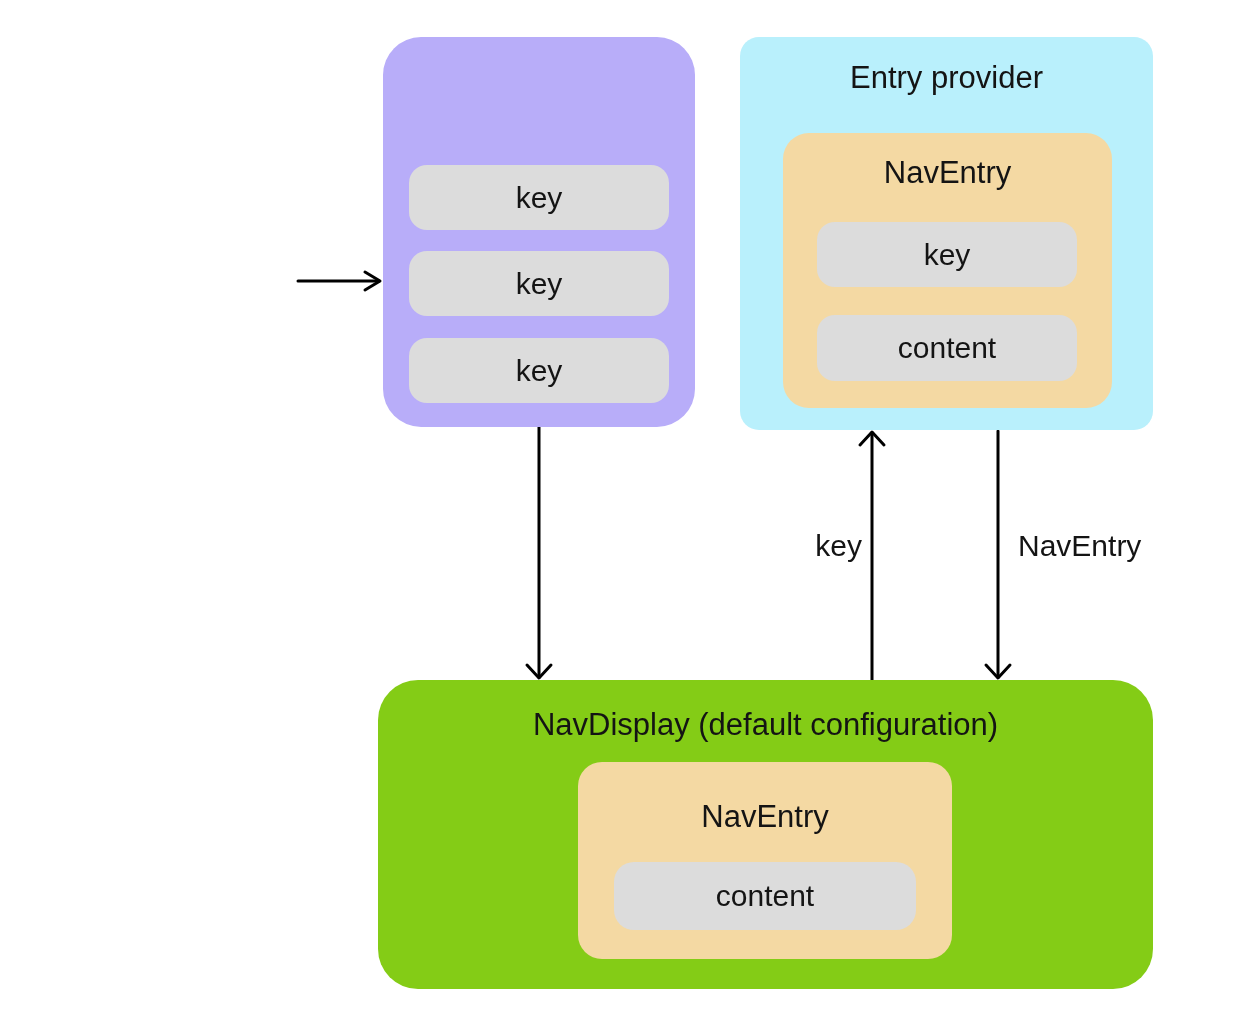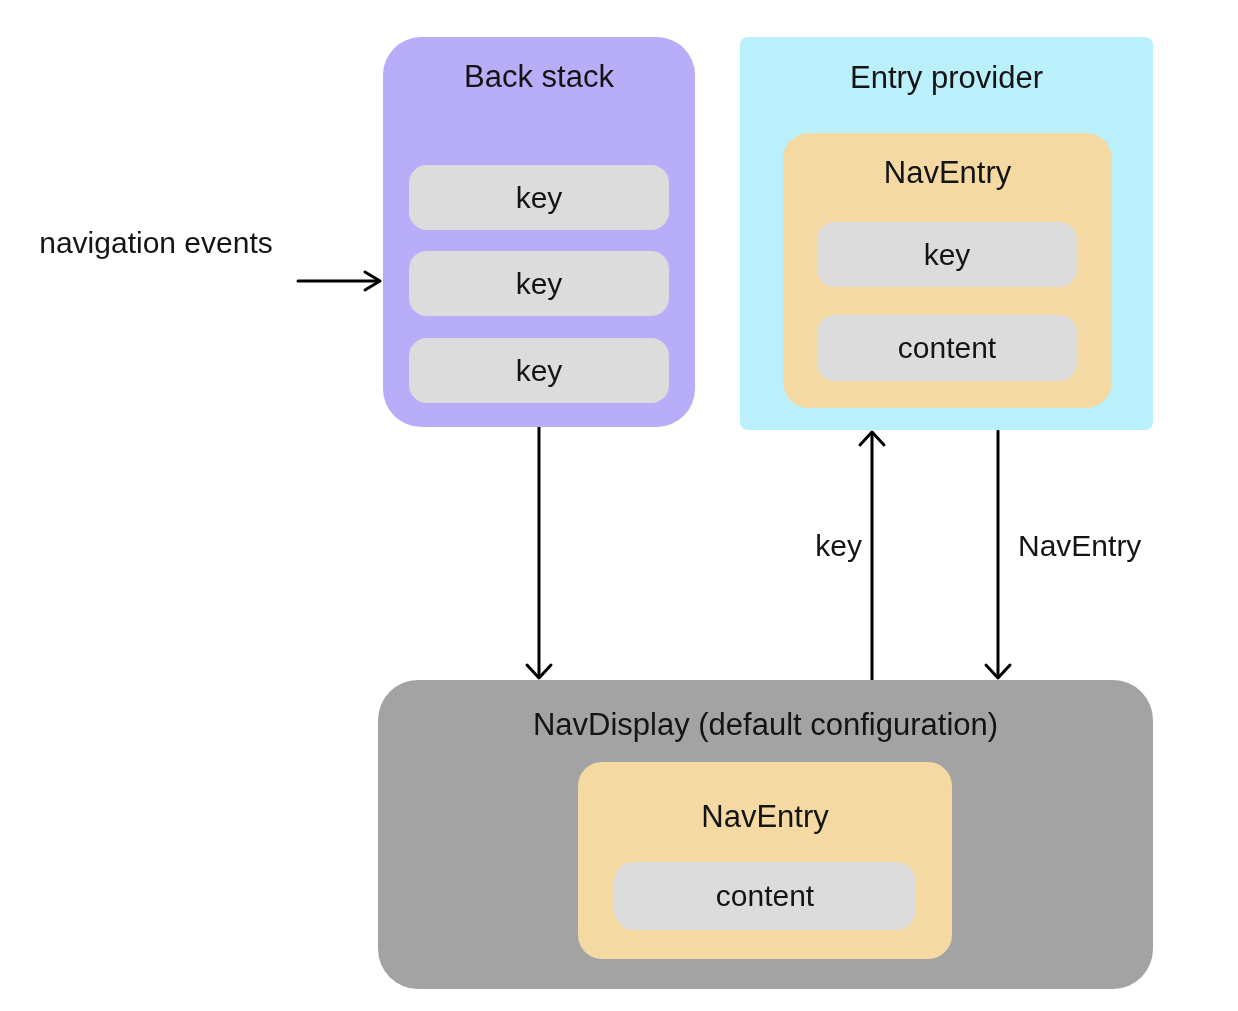--- a/index.html
+++ b/index.html
@@ -47,21 +47,21 @@
     border-radius: 18px;
   }
   
   .back-stack { left: 383px; top: 37px; width: 312px; height: 390px; border-radius: 38px; }
   .back-stack .box-title { top: 22px; }
   .bs-pill { left: 26px; width: 260px; height: 65px; }
   .bs-pill-1 { top: 128px; }
   .bs-pill-2 { top: 214px; }
   .bs-pill-3 { top: 301px; }
   
-  .entry-provider { left: 740px; top: 37px; width: 413px; height: 393px; border-radius: 8px; }
+  .entry-provider { left: 740px; top: 37px; width: 413px; height: 393px; border-radius: 19px; }
   .entry-provider .box-title { top: 23px; }
   .ep-nav-entry { left: 43px; top: 96px; width: 329px; height: 275px; border-radius: 26px; }
   .ep-nav-entry .box-title { top: 22px; }
   .ep-key-pill { left: 34px; top: 89px; width: 260px; height: 65px; }
   .ep-content-pill { left: 34px; top: 182px; width: 260px; height: 66px; }
   
   .nav-display { left: 378px; top: 680px; width: 775px; height: 309px; border-radius: 40px; }
   .nav-display .box-title { top: 27px; }
   .nd-nav-entry { left: 200px; top: 82px; width: 374px; height: 197px; border-radius: 24px; }
   .nd-nav-entry .box-title { top: 37px; }
@@ -110,43 +110,41 @@
       <line x1="872" y1="681" x2="872" y2="433"></line>
       <polyline points="860,445 872,432 884,445"></polyline>
     </g>
     <g>
       <line x1="998" y1="431" x2="998" y2="677"></line>
       <polyline points="986,665 998,678 1010,665"></polyline>
     </g>
   </svg>
 
   <div class="free-label nav-events-label">
-    <div>navigation events</div>
   </div>
 
   <div class="box back-stack" style="background-color: rgb(184, 173, 249);">
-    <div class="box-title">Back stack</div>
     <div class="pill bs-pill bs-pill-1" style="background-color: rgb(220, 220, 220);">key</div>
     <div class="pill bs-pill bs-pill-2" style="background-color: rgb(220, 220, 220);">key</div>
     <div class="pill bs-pill bs-pill-3" style="background-color: rgb(220, 220, 220);">key</div>
   </div>
 
   <div class="box entry-provider" style="background-color: rgb(185, 240, 252);">
     <div class="box-title">Entry provider</div>
     <div class="box ep-nav-entry" style="background-color: rgb(244, 217, 163);">
       <div class="box-title">NavEntry</div>
       <div class="pill ep-key-pill" style="background-color: rgb(220, 220, 220);">key</div>
       <div class="pill ep-content-pill" style="background-color: rgb(220, 220, 220);">content</div>
     </div>
   </div>
 
   <div class="free-label key-arrow-label">key</div>
   <div class="free-label naventry-arrow-label">NavEntry</div>
 
-  <div class="box nav-display" style="background-color: #a3a3a3; padding-left: 20px;">
+  <div class="box nav-display" style="background-color: #84cc16; padding-left: 20px;">
     <div class="box-title">NavDisplay (default configuration)</div>
     <div class="box nd-nav-entry" style="background-color: rgb(244, 217, 163);">
       <div class="box-title">NavEntry</div>
       <div class="pill nd-content-pill" style="background-color: rgb(220, 220, 220);">content</div>
     </div>
   </div>
 
 </div>
 
 </body></html>

